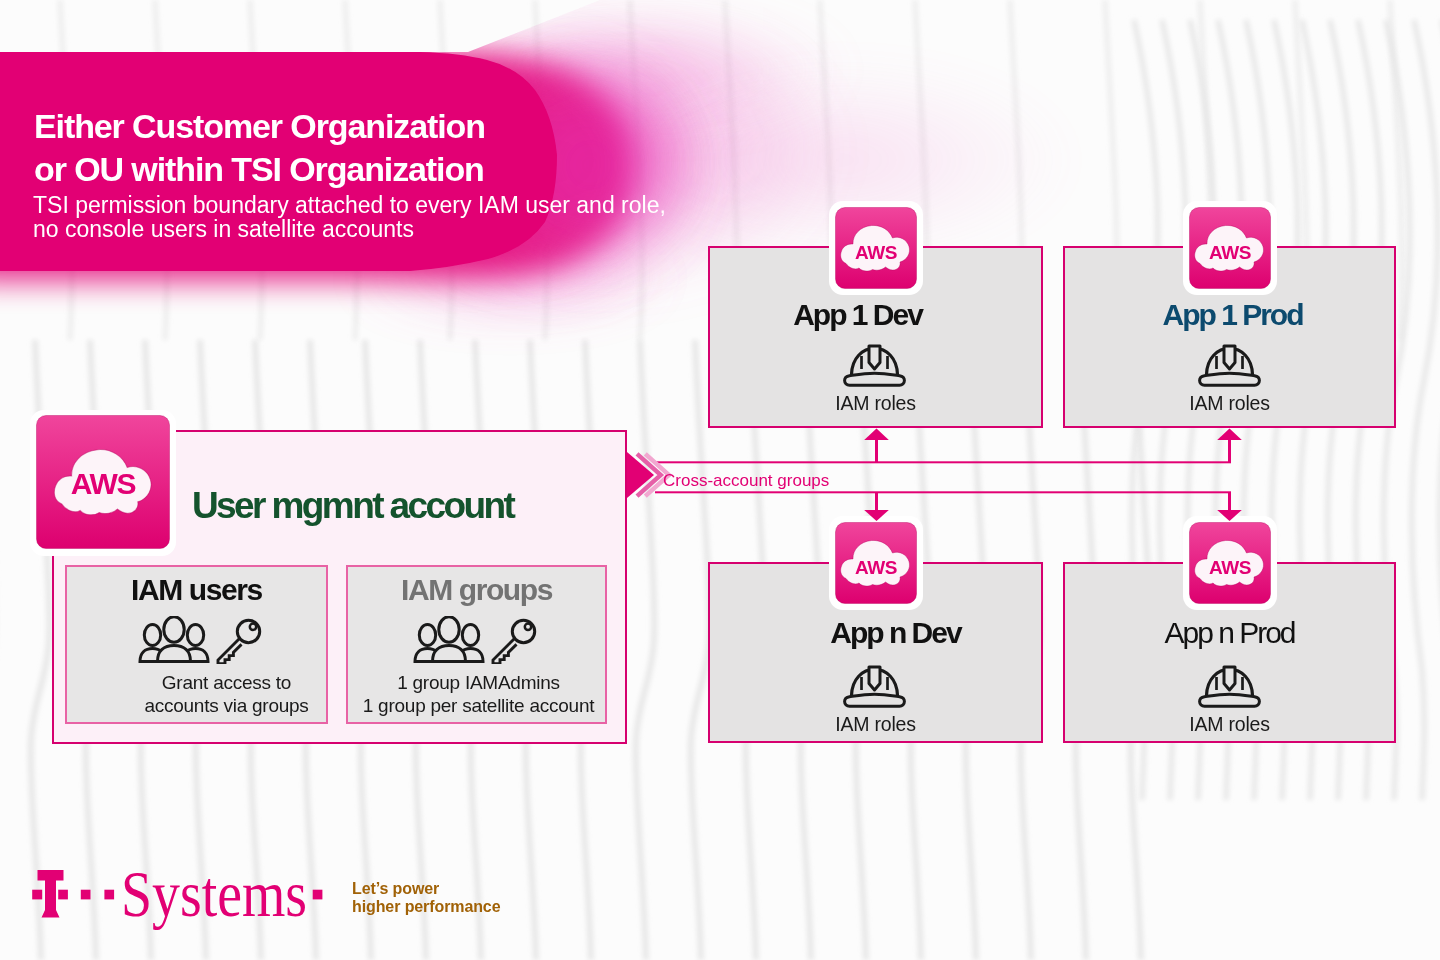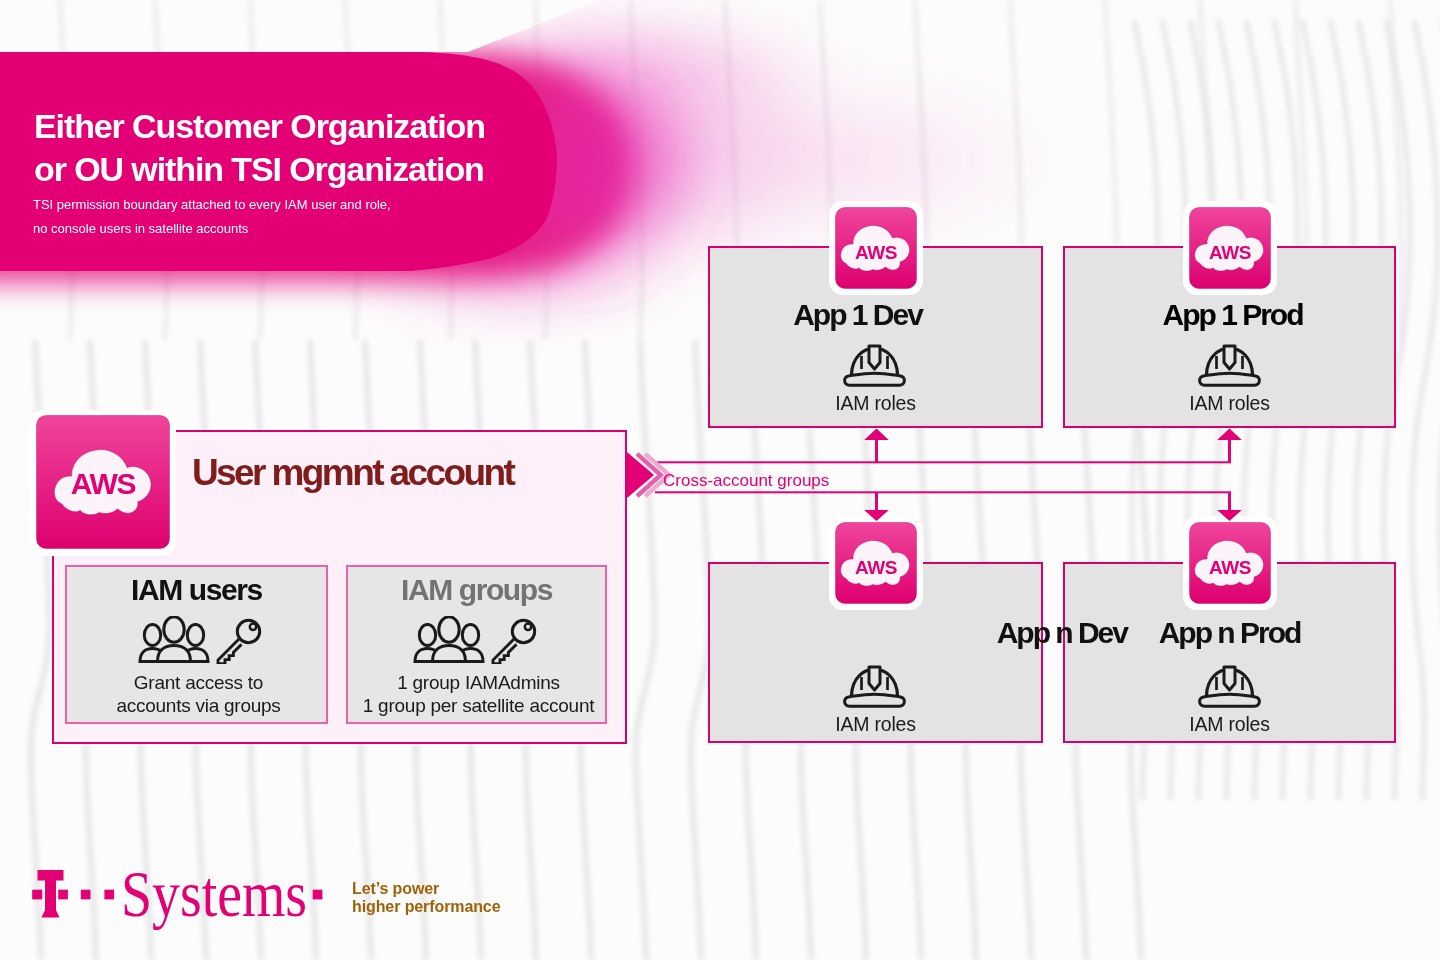--- a/index.html
+++ b/index.html
@@ -109,68 +109,68 @@
   <ellipse cx="510" cy="278" rx="165" ry="42" fill="url(#haze2)" filter="url(#blobb2)" opacity="0.8"></ellipse>
   <ellipse cx="545" cy="165" rx="158" ry="130" fill="url(#haze)" filter="url(#blobb2)"></ellipse>
   <path d="M-30,50 L450,50 Q515,54 560,70 Q605,90 622,128 Q634,164 624,204 Q610,244 560,265 Q514,280 440,281 L-30,281 Z" fill="#e20074" opacity="0.85" filter="url(#blobb)"></path>
   <ellipse cx="590" cy="165" rx="115" ry="118" fill="url(#haze)" filter="url(#blobb2)" opacity="0.75"></ellipse>
   </g>
   <path d="M-30,52 L420,52 Q460,53 487,60 Q518,68 535,90 Q553,115 557,155 Q557,196 545,222 Q527,248 488,259 Q450,268 410,271 L-30,271 Z" fill="#e20074"></path>
 </svg>
 
 <div class="abs" style="left:34px;top:105px;color:#fff;font-weight:bold;font-size:34px;line-height:43px;letter-spacing:-1.1px;">
 Either Customer Organization<br>or OU within TSI Organization</div>
-<div class="abs" style="left:33px;top:193px;color:#fff;font-size:13px;line-height:24px;">
+<div class="abs" style="left:33px;top:193px;color:#fff;font-size:23px;line-height:24px;">
 TSI permission boundary attached to every IAM user and role,<br>no console users in satellite accounts</div>
 
 <div class="graybox" style="left:708px;top:246px;width:335px;height:182px;"></div>
 <div class="graybox" style="left:1063px;top:246px;width:333px;height:182px;"></div>
 <div class="graybox" style="left:708px;top:562px;width:335px;height:181px;"></div>
 <div class="graybox" style="left:1063px;top:562px;width:333px;height:181px;"></div>
 
 <div class="abs" style="left:708px;top:298px;width:299px;text-align:center;font-weight:bold;font-size:30px;letter-spacing:-2px;color:#111;">App 1 Dev</div>
-<div class="abs" style="left:1063px;top:298px;width:339px;text-align:center;font-weight:bold;font-size:30px;letter-spacing:-2px;color:#000000;">App 1 Prod</div>
-<div class="abs" style="left:708px;top:616px;width:375px;text-align:right;font-weight:bold;font-size:30px;letter-spacing:-2px;color:#111;padding-left:44px;">App n Dev</div>
-<div class="abs" style="left:1063px;top:616px;width:333px;text-align:center;font-weight:bold;font-size:30px;letter-spacing:-2px;color:#111;">App n Prod</div>
+<div class="abs" style="left:1063px;top:298px;width:339px;text-align:center;font-weight:bold;font-size:30px;letter-spacing:-2px;color:#0c4a6e;">App 1 Prod</div>
+<div class="abs" style="left:708px;top:616px;width:375px;text-align:center;font-weight:bold;font-size:30px;letter-spacing:-2px;color:#111;">App n Dev</div>
+<div class="abs" style="left:1063px;top:616px;width:333px;text-align:center;font-weight:normal;font-size:30px;letter-spacing:-2px;color:#111;">App n Prod</div>
 
 <div class="abs" style="left:708px;top:392px;width:335px;text-align:center;font-size:19.5px;letter-spacing:-0.2px;color:#1a1a1a;">IAM roles</div>
 <div class="abs" style="left:1063px;top:392px;width:333px;text-align:center;font-size:19.5px;letter-spacing:-0.2px;color:#1a1a1a;">IAM roles</div>
 <div class="abs" style="left:708px;top:713px;width:335px;text-align:center;font-size:19.5px;letter-spacing:-0.2px;color:#1a1a1a;">IAM roles</div>
 <div class="abs" style="left:1063px;top:713px;width:333px;text-align:center;font-size:19.5px;letter-spacing:-0.2px;color:#1a1a1a;">IAM roles</div>
 
 <svg class="abs" style="left:843px;top:344px;" width="63" height="44" viewBox="0 0 63 44">
       <use href="#helmet"></use>
     </svg>
 <svg class="abs" style="left:1198px;top:344px;" width="63" height="44" viewBox="0 0 63 44">
       <use href="#helmet"></use>
     </svg>
 <svg class="abs" style="left:843px;top:665px;" width="63" height="44" viewBox="0 0 63 44">
       <use href="#helmet"></use>
     </svg>
 <svg class="abs" style="left:1198px;top:665px;" width="63" height="44" viewBox="0 0 63 44">
       <use href="#helmet"></use>
     </svg>
 
 <div class="abs" style="left:52px;top:430px;width:575px;height:314px;background:#fdf0f8;border:2px solid #d6006f;box-sizing:border-box;"></div>
-<div class="abs" style="left:192px;top:452px;font-weight:bold;font-size:37px;letter-spacing:-2.6px;color:#7f1d1d;">User mgmnt account</div>
+<div class="abs" style="left:192px;top:485px;font-weight:bold;font-size:37px;letter-spacing:-2.6px;color:#14532d;">User mgmnt account</div>
 
 <div class="abs" style="left:65px;top:565px;width:263px;height:159px;background:#e7e6e6;border:2px solid #e862a5;box-sizing:border-box;"></div>
 <div class="abs" style="left:346px;top:565px;width:261px;height:159px;background:#e7e6e6;border:2px solid #e862a5;box-sizing:border-box;"></div>
 
 <div class="abs" style="left:65px;top:573px;width:263px;text-align:center;font-weight:bold;font-size:30px;letter-spacing:-1.4px;color:#111;">IAM users</div>
 <div class="abs" style="left:346px;top:573px;width:261px;text-align:center;font-weight:bold;font-size:30px;letter-spacing:-1.4px;color:#737373;">IAM groups</div>
 
 <svg class="abs" style="left:138px;top:616px;" width="125" height="48" viewBox="0 0 125 48">
       <use href="#peoplekey"></use>
     </svg>
 <svg class="abs" style="left:413px;top:616px;" width="125" height="48" viewBox="0 0 125 48">
       <use href="#peoplekey"></use>
     </svg>
 
-<div class="abs" style="left:67px;top:672px;width:263px;text-align:center;font-size:19px;letter-spacing:-0.25px;line-height:22.5px;color:#1a1a1a;">Grant access to<br>accounts via groups</div>
+<div class="abs" style="left:67px;top:672px;width:263px;text-align:center;font-size:19px;letter-spacing:-0.25px;line-height:22.5px;color:#1a1a1a;padding-left:28px;">Grant access to<br>accounts via groups</div>
 <div class="abs" style="left:348px;top:672px;width:261px;text-align:center;font-size:19px;letter-spacing:-0.25px;line-height:22.5px;color:#1a1a1a;">1 group IAMAdmins<br>1 group per satellite account</div>
 
 <div class="abs" style="left:30px;top:410px;width:146px;height:146px;background:#fff;border-radius:14px;"></div>
 <svg class="awsicon" style="left:36px;top:415px;" width="134" height="134" viewBox="0 0 134 134">
       <use href="#awsbadgeL"></use>
     </svg>
 
 <div class="abs" style="left:829px;top:201px;width:94px;height:94px;background:#fff;border-radius:14px;"></div>
 <svg class="awsicon" style="left:835px;top:207px;" width="82" height="82" viewBox="0 0 82 82">
       <use href="#awsbadge"></use>

